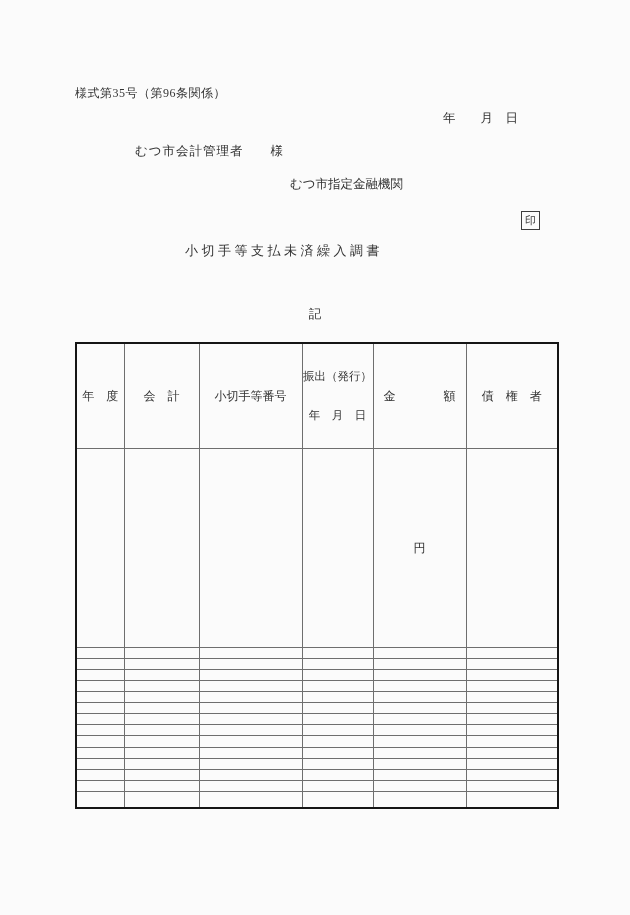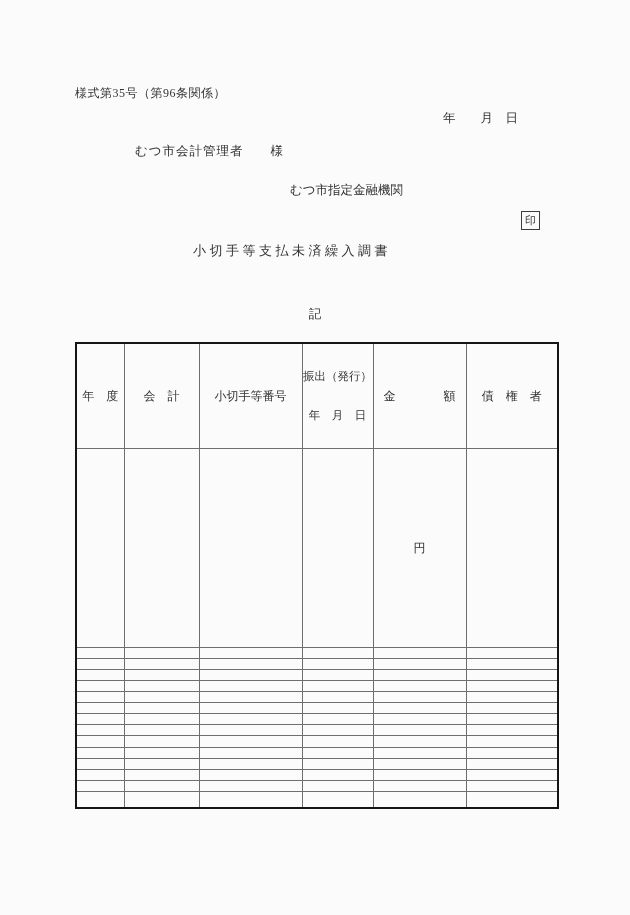--- a/index.html
+++ b/index.html
@@ -14,30 +14,30 @@
     background: #fbfbfb;
     color: #333;
     font-family: "Liberation Serif", "DejaVu Serif", serif;
     overflow: hidden;
   }
   .abs { position: absolute; white-space: pre; }
 
   .form-number   { left: 75px;  top: 85px;  font-size: 12px; letter-spacing: 0.5px; }
   .date-line     { left: 443px; top: 110px; font-size: 12.5px; }
   .addressee     { left: 87px;  top: 143px; font-size: 12.5px; letter-spacing: 1px; margin-left: 48px; }
-  .sender        { left: 290px; top: 182px; font-size: 12.5px; }
+  .sender        { left: 290px; top: 176px; font-size: 12.5px; }
   .seal-box {
     left: 521px; top: 211px;
     width: 17px; height: 17px;
     border: 1px solid #3d3d3d;
     display: flex; align-items: center; justify-content: center;
     font-size: 11px; color: #3d3d3d;
   }
   .doc-title {
-    left: 8px; top: 242px; width: 568px;
+    left: 0; top: 242px; width: 568px;
     text-align: center;
     font-size: 13px; letter-spacing: 3.5px;
   }
   .body-text     { left: 85px;  top: 279px; font-size: 12px; letter-spacing: 0.3px; }
   .record-label  { left: 0; top: 306px; width: 630px; text-align: center; font-size: 12.5px; }
 
   table.ledger {
     position: absolute;
     left: 75px; top: 342px;
     width: 482px; height: 467px;

